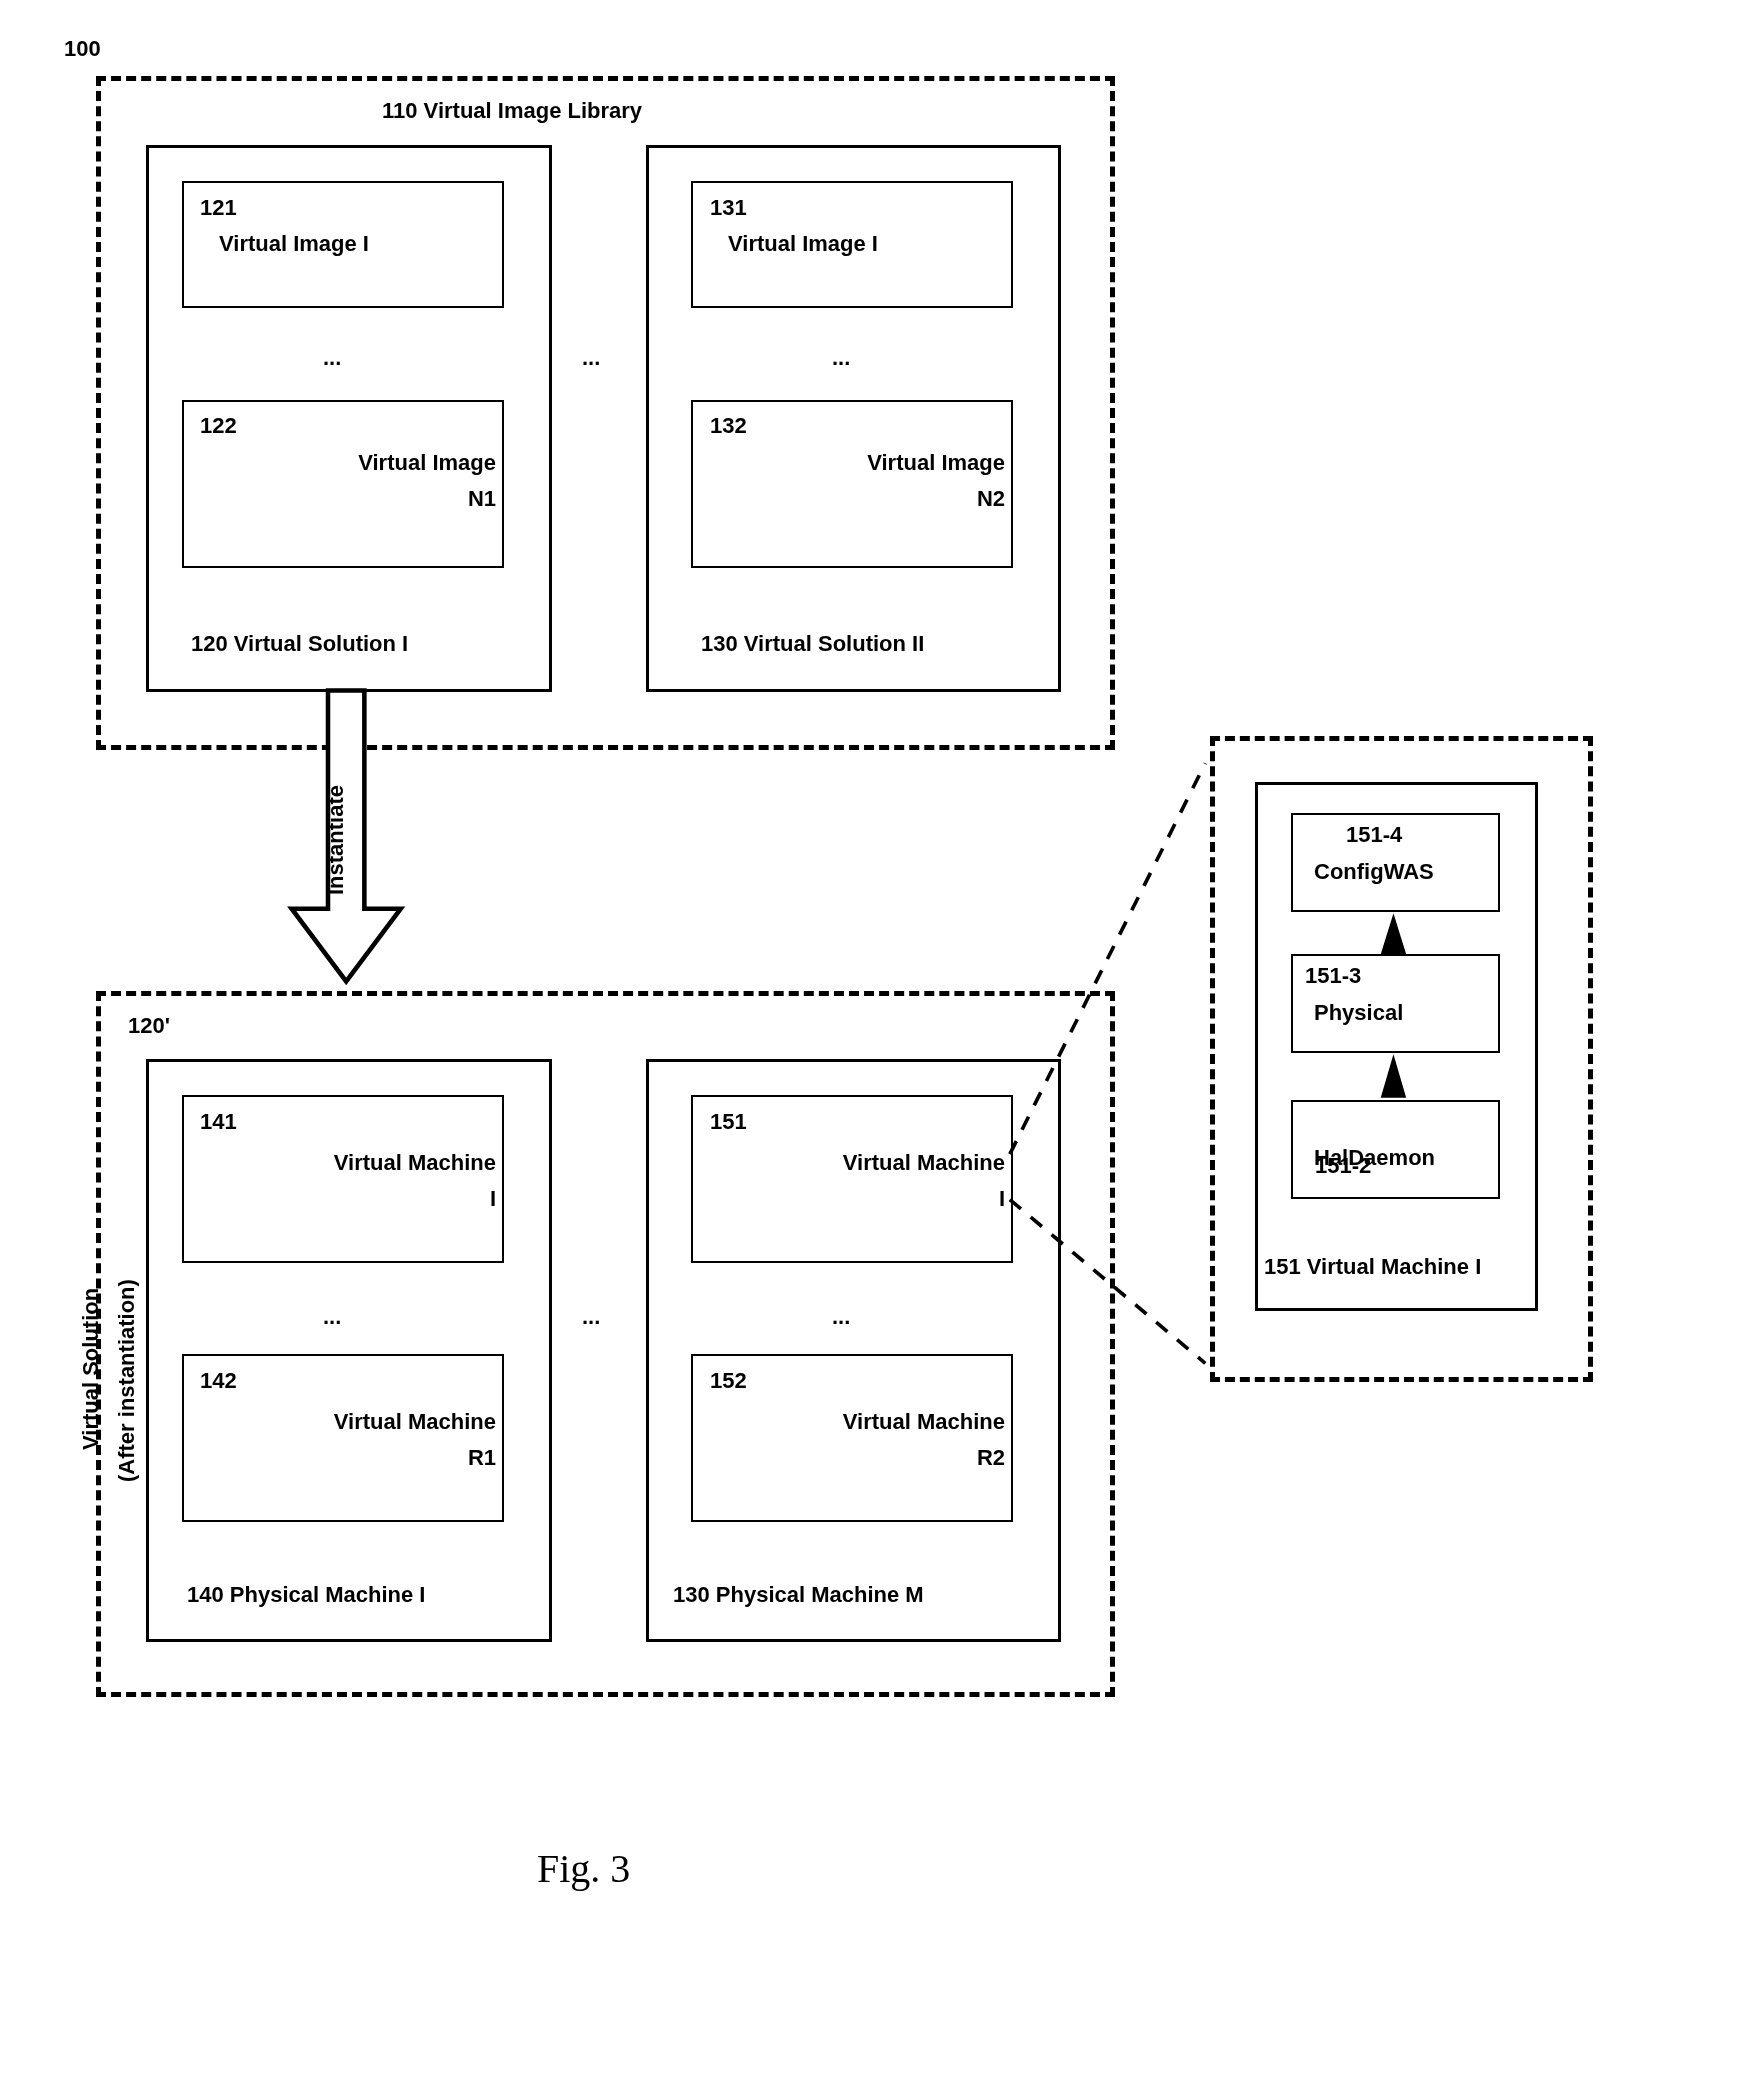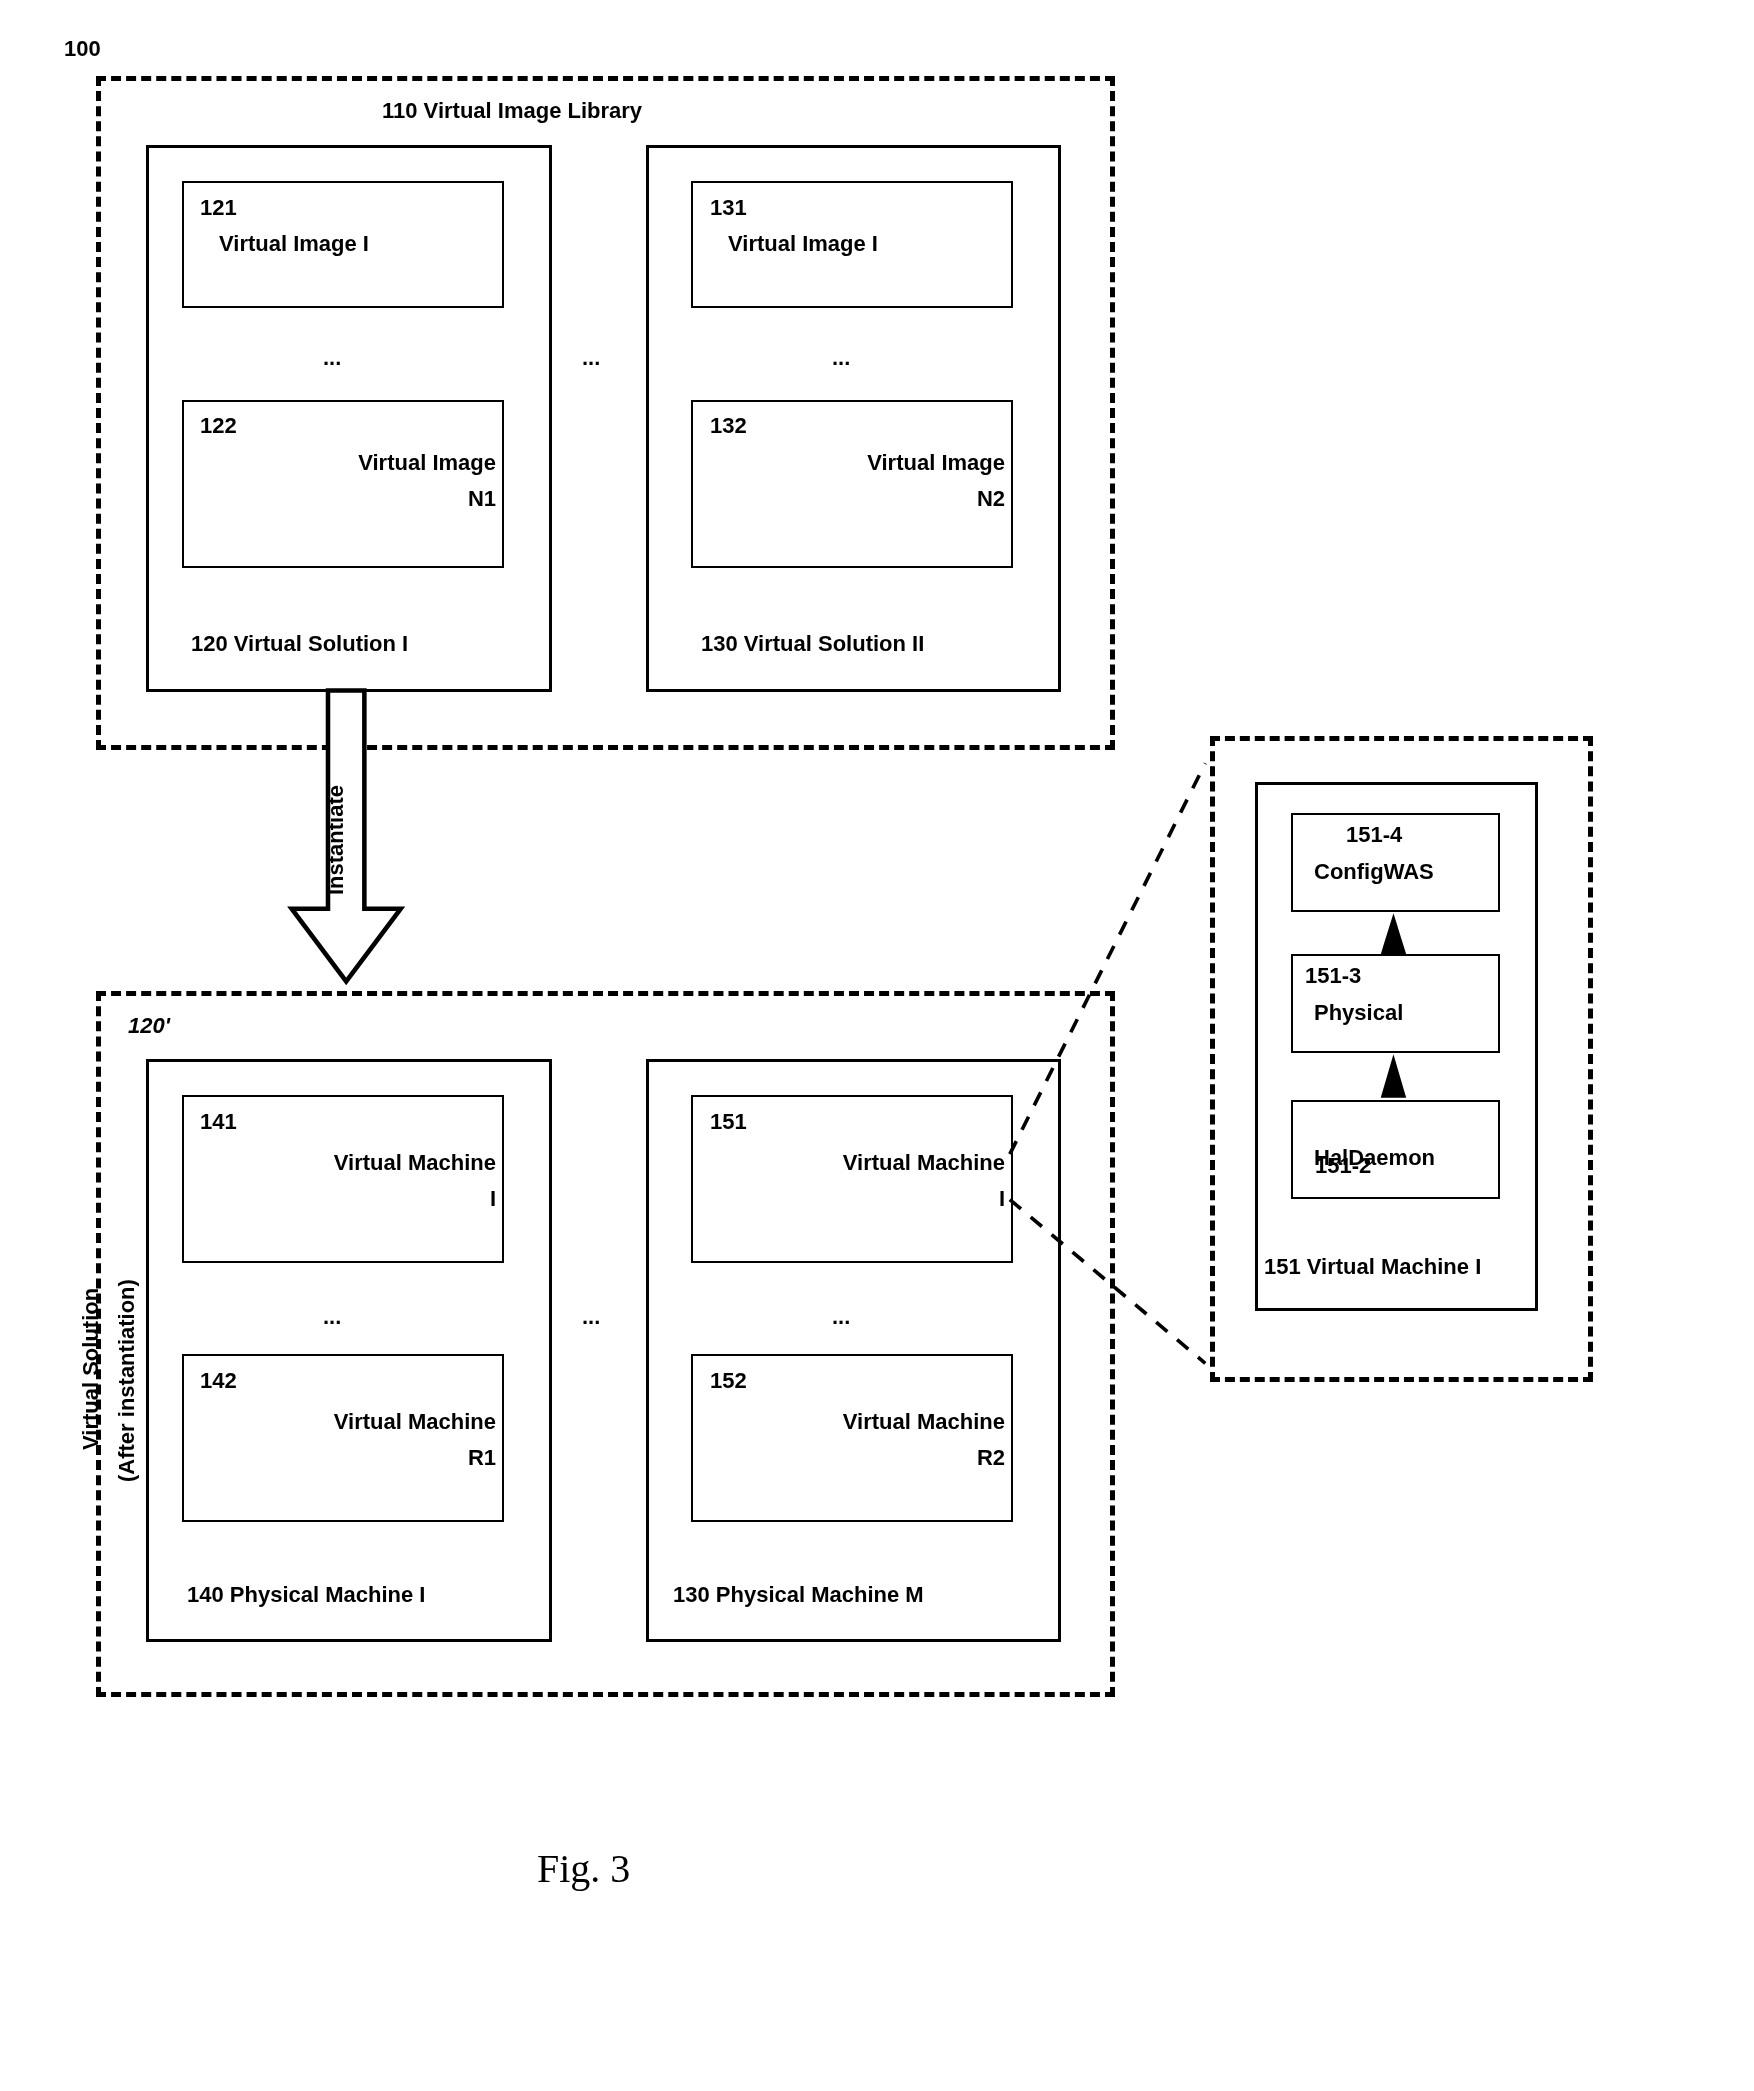--- a/index.html
+++ b/index.html
@@ -55,21 +55,21 @@
   <div class="label center" style="left:641px; top:414px; width:309px;">Virtual Image</div>
   <div class="label center" style="left:641px; top:450px; width:309px;">N2</div>
   <div class="label" style="left:646px; top:595px;">130  Virtual Solution II</div>
 
   <svg style="left:0; top:0;" width="1646" height="2000" viewBox="0 0 1810 2200">
     <polygon points="300,720 340,720 340,960 380,960 320,1040 260,960 300,960" fill="#fff" stroke="#000" stroke-width="5"></polygon>
   </svg>
   <div class="label rot" style="left:268px; top:859px;">Instantiate</div>
 
   <div class="box dashed" style="left:41px; top:955px; width:1009px; height:696px;"></div>
-  <div class="label" style="left:73px; top:977px;font-style:italic;">120'</div>
+  <div class="label" style="left:73px; top:977px;">120'</div>
 
   <div class="label rot" style="left:23px; top:1414px;">Virtual Solution</div>
   <div class="label rot" style="left:59px; top:1446px;">(After instantiation)</div>
 
   <div class="box solid4" style="left:91px; top:1023px; width:400px; height:577px;"></div>
   <div class="box solid3" style="left:127px; top:1059px; width:318px; height:164px;"></div>
   <div class="label" style="left:145px; top:1073px;">141</div>
   <div class="label center" style="left:132px; top:1114px; width:309px;">Virtual Machine</div>
   <div class="label center" style="left:132px; top:1150px; width:309px;">I</div>
   <div class="label" style="left:268px; top:1268px;">...</div>

